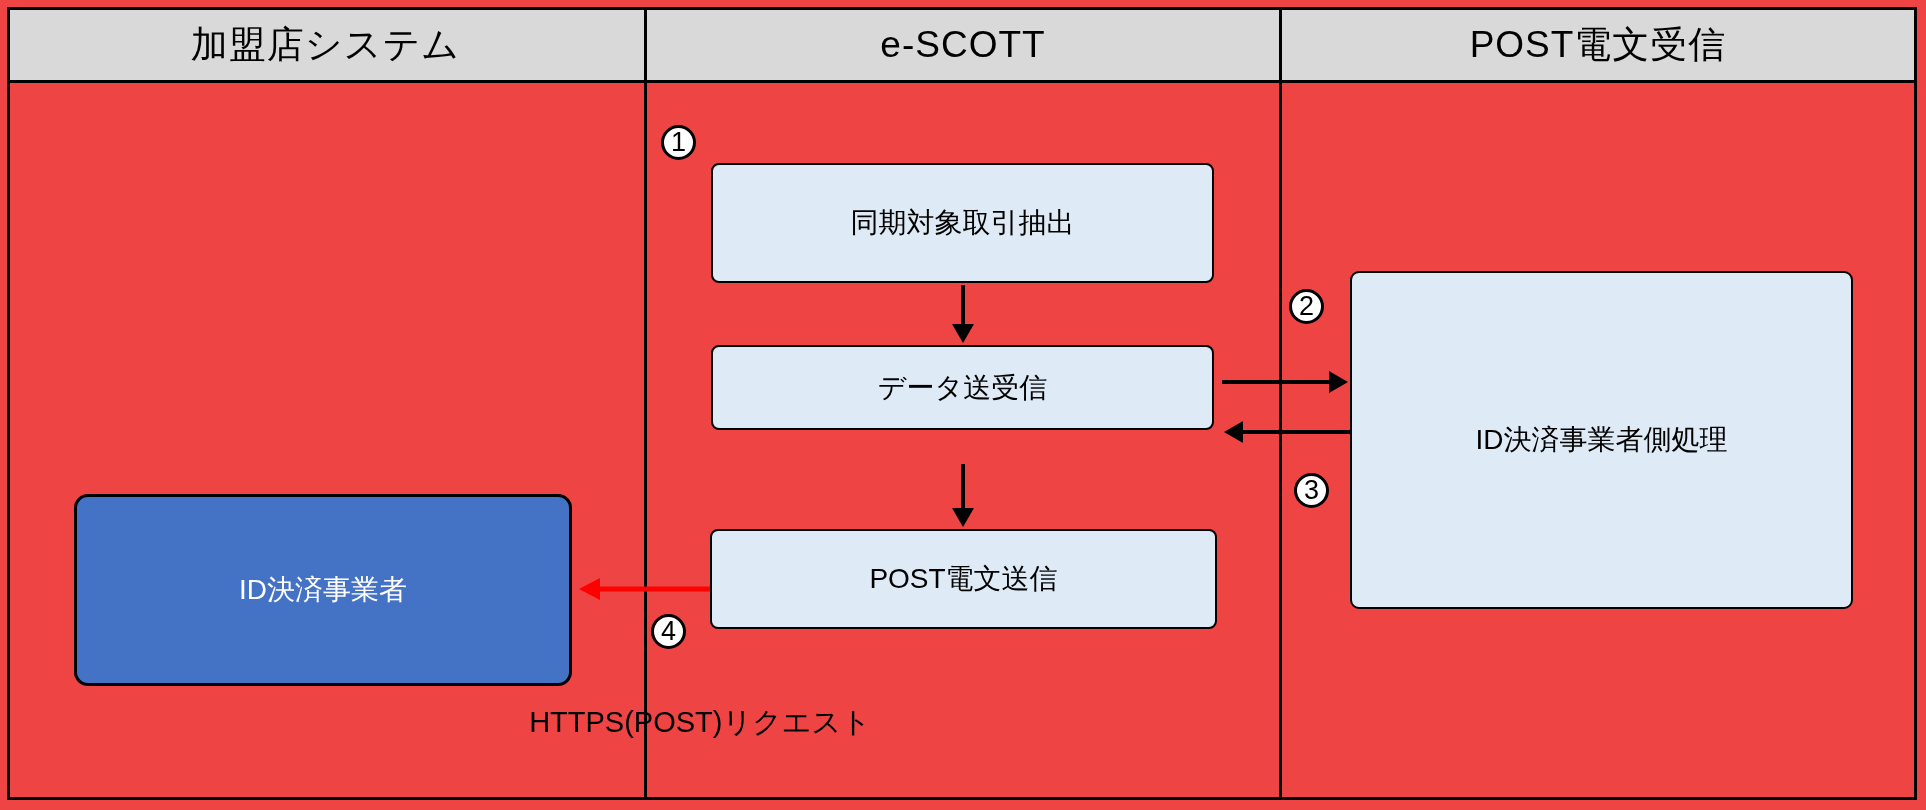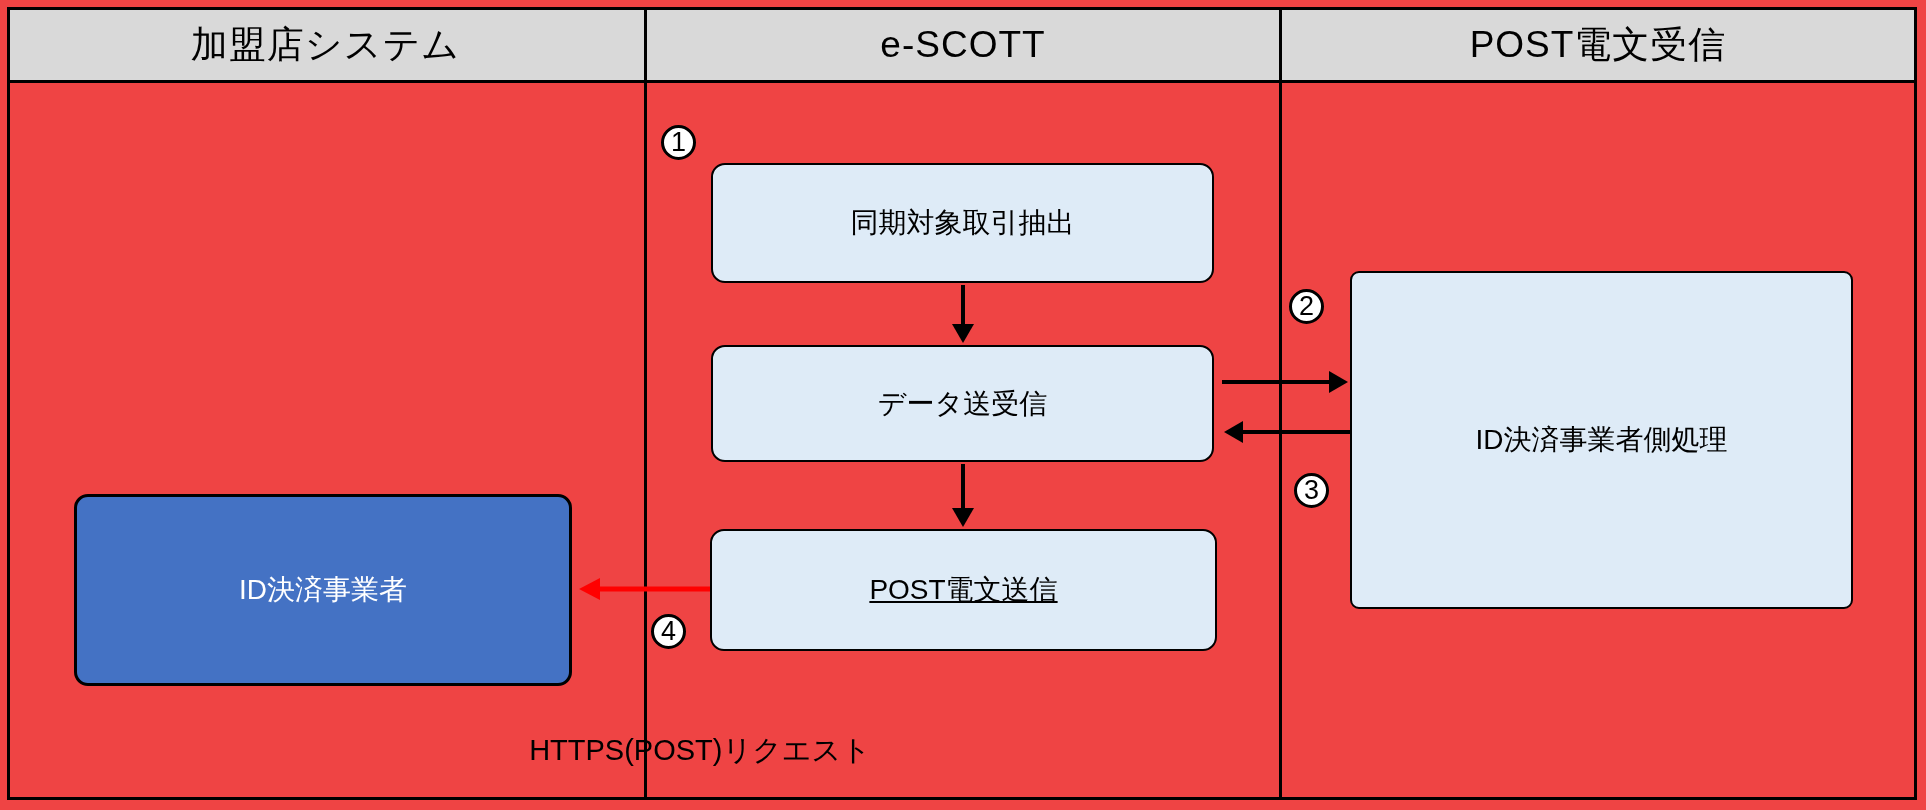--- a/index.html
+++ b/index.html
@@ -19,35 +19,35 @@
   .header-sep{left:7px;top:80px;width:1910px;height:3px;background:var(--line);}
   .vline{top:7px;width:3px;height:793px;background:var(--line);}
   .vline-1{left:644px;}
   .vline-2{left:1279px;}
   .lane-header{top:10px;height:70px;display:flex;align-items:center;justify-content:center;
     font-size:37px;font-weight:400;letter-spacing:1px;}
   .lane-header-1{left:7px;width:637px;}
   .lane-header-2{left:647px;width:632px;}
   .lane-header-3{left:1282px;width:632px;}
   .node{display:flex;align-items:center;justify-content:center;text-align:center;
-    font-size:28px;background:var(--process-fill);border:2.5px solid var(--line);border-radius:14px;}
+    font-size:28px;background:var(--process-fill);border:2.5px solid var(--line);border-radius:8px;}
   .node-sync{left:711px;top:163px;width:503px;height:120px;}
-  .node-data{left:711px;top:345px;width:503px;height:117px;}
-  .node-post-send{left:710px;top:529px;width:507px;height:122px;text-decoration:underline;}
+  .node-data{left:711px;top:345px;width:503px;height:85px;}
+  .node-post-send{left:710px;top:529px;width:507px;height:100px;}
   .node-id-process{left:1350px;top:271px;width:503px;height:338px;border-radius:9px;border-width:2.5px;}
   .node-post-receive{left:74px;top:494px;width:498px;height:192px;background:var(--highlight-fill);
     color:var(--highlight-text);border-radius:14px;border-width:3px;}
   .step-circle{width:35px;height:35px;border:3px solid var(--line);border-radius:50%;background:#fff;
     display:flex;align-items:center;justify-content:center;font-size:27px;line-height:1;}
   .step-1{left:661px;top:125px;}
   .step-2{left:1289px;top:289px;}
   .step-3{left:1294px;top:473px;}
   .step-4{left:651px;top:614px;}
   .https-label{left:460px;top:703px;width:480px;height:40px;display:flex;align-items:center;
-    justify-content:center;font-size:29px;margin-top:28px;}
+    justify-content:center;font-size:29px;}
   .arrow-layer{left:0;top:0;width:1926px;height:810px;pointer-events:none;}
 </style>
 </head>
 <body>
 
 <div class="canvas">
 
   <div class="abs header-band"></div>
   <div class="abs outer-border"></div>
   <div class="abs header-sep"></div>

